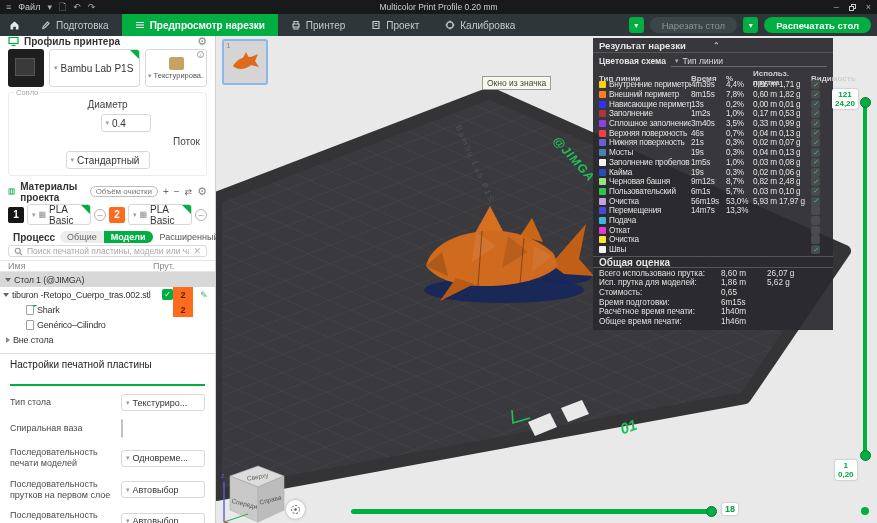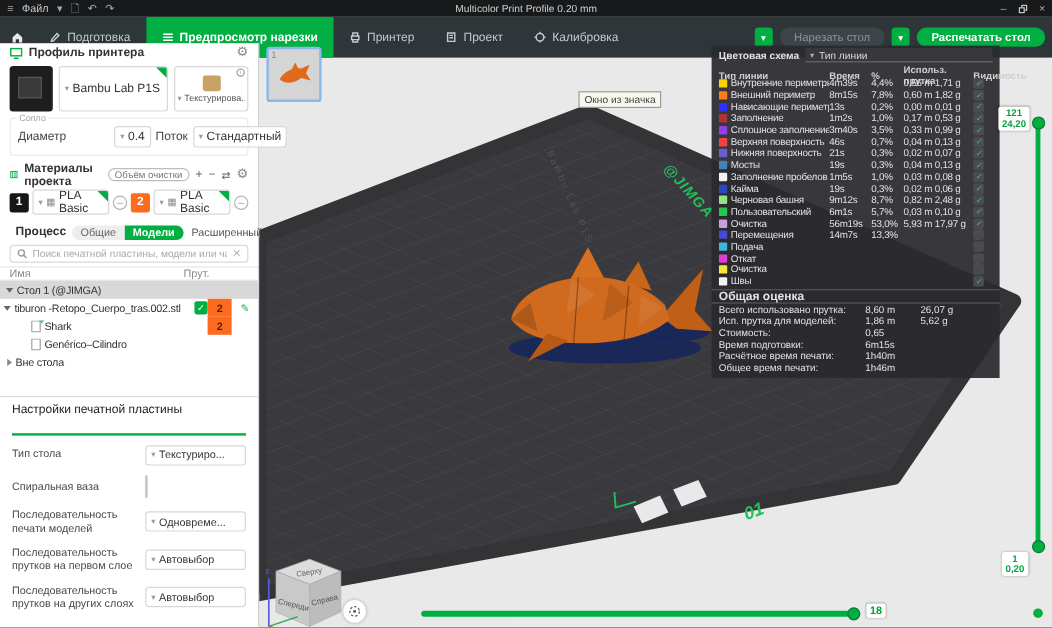--- a/index.html
+++ b/index.html
@@ -8,21 +8,21 @@
   
   .titlebar{position:relative;height:14px;background:#17191b;display:flex;align-items:center;color:#c9c9c9;font-size:9px;padding:0 6px;gap:7px;}
   .tb-title{position:absolute;left:0;right:0;text-align:center;color:#cfcfcf;font-size:8.5px;pointer-events:none;}
   .tb-ic{color:#a9a9a9;font-size:9px;line-height:14px;cursor:default;}
   .tb-win{margin-left:auto;display:flex;gap:10px;align-items:center;z-index:2;}
   .rest{position:relative;width:7px;height:7px;}
   .rest i{position:absolute;width:5px;height:5px;border:1px solid #c9c9c9;}
   .rest i:first-child{right:0;top:0;}
   .rest i:last-child{left:0;bottom:0;background:#17191b;}
   
-  .tabbar{height:34px;background:#2e3639;display:flex;align-items:stretch;color:#c3cacd;}
+  .tabbar{height:22px;background:#2e3639;display:flex;align-items:stretch;color:#c3cacd;}
   .home{width:28px;display:flex;align-items:center;justify-content:center;}
   .tab{display:flex;align-items:center;gap:5px;padding:0 13px;font-size:10px;cursor:default;white-space:nowrap;}
   .tab svg{width:10px;height:10px;stroke:currentColor;fill:none;stroke-width:1.2;}
   .tab.active{background:#00ae42;color:#fff;font-weight:bold;}
   .actions{margin-left:auto;display:flex;align-items:center;gap:6px;padding-right:6px;}
   .act-v{width:15px;height:16px;background:#00ae42;border-radius:3px;color:#fff;font-size:8px;display:flex;align-items:center;justify-content:center;}
   .pillbtn{height:16px;border-radius:9px;font-size:9.5px;display:flex;align-items:center;padding:0 12px;white-space:nowrap;}
   .pillbtn.disabled{background:#3c4548;color:#8b9497;}
   .pillbtn.primary{background:#00ae42;color:#fff;font-weight:bold;}
   
@@ -39,21 +39,21 @@
   .printer-row{display:flex;gap:5px;padding:2px 8px 4px;align-items:stretch;}
   .printer-img{width:36px;height:38px;background:#1e1e1e;border-radius:3px;position:relative;flex:none;}
   .printer-img:after{content:"";position:absolute;left:7px;top:9px;width:18px;height:16px;background:#3a3a3a;border:1px solid #555;}
   .p-name{flex:1;height:38px;}
   .plate-sel{width:62px;height:38px;flex-direction:column;justify-content:center;gap:1px;padding:2px;position:relative;}
   .plate-sel .sw{width:15px;height:13px;background:#c6a265;border-radius:2px;}
   .plate-sel .tx{font-size:7.5px;color:#555;white-space:nowrap;overflow:hidden;max-width:56px;}
   .info-i{position:absolute;top:1px;right:2px;width:7px;height:7px;border:1px solid #9a9a9a;border-radius:50%;font-size:5px;color:#9a9a9a;display:flex;align-items:center;justify-content:center;}
   .nozzle{margin:1px 8px 5px;border:1px solid #ececec;border-radius:3px;padding:6px 6px 6px;position:relative;}
   .nozzle .lg{position:absolute;top:-5px;left:5px;background:#fff;font-size:7.5px;color:#a5a5a5;padding:0 2px;}
-  .nz-row{display:flex;align-items:center;gap:4px;font-size:10px;color:#444;}
+  .nz-row{display:flex;align-items:center;gap:4px;font-size:10px;color:#444;flex-direction:column;}
   .fil-row{display:flex;align-items:center;gap:3px;padding:2px 8px 6px;}
   .chip{width:16px;height:16px;color:#fff;font-size:10px;font-weight:bold;display:flex;align-items:center;justify-content:center;border-radius:2px;flex:none;}
   .fil-sel{flex:1;height:21px;}
   .minus{width:12px;height:12px;border:1px solid #b5b5b5;border-radius:50%;color:#9a9a9a;font-size:9px;line-height:10px;text-align:center;flex:none;}
   .pillpair{display:flex;font-size:9px;}
   .pillpair .pg{background:#ededed;color:#666;border-radius:8px 0 0 8px;padding:1px 7px;}
   .pillpair .pm{background:#00ae42;color:#fff;border-radius:0 8px 8px 0;padding:1px 7px;font-weight:bold;}
   .advl{font-size:9px;color:#555;margin-left:2px;white-space:nowrap;}
   .tog{width:19px;height:11px;border-radius:6px;background:#d2d2d2;position:relative;flex:none;}
   .tog:after{content:"";position:absolute;left:1px;top:1px;width:9px;height:9px;border-radius:50%;background:#fff;box-shadow:0 0 1px rgba(0,0,0,.5);}
@@ -420,20 +420,24 @@
         <span class="n">1</span>
         <svg width="30" height="24" style="position:absolute;left:7px;top:10px;">
           <path d="M2,15 C6,8 14,5 20,6 L27,3 L24,10 L28,16 L20,14 C14,19 6,19 2,15 Z" fill="#e06a1c"></path>
           <polygon points="12,7 15,1 18,7" fill="#e06a1c"></polygon>
         </svg>
       </div>
 
       <div class="tooltip">Окно из значка</div>
 
       <div class="rpanel">
+        <div class="rp-h">
+          <span>Результат нарезки</span>
+          <span class="col">⌃</span>
+        </div>
         <div class="rp-scheme">
           <span>Цветовая схема</span>
           <span class="dd">
               <span style="font-size:7px;color:#aaa;">▾</span>
               <span>Тип линии</span>
             </span>
         </div>
         <div class="lt-head">
           <span>Тип линии</span>
           <span>Время</span>

